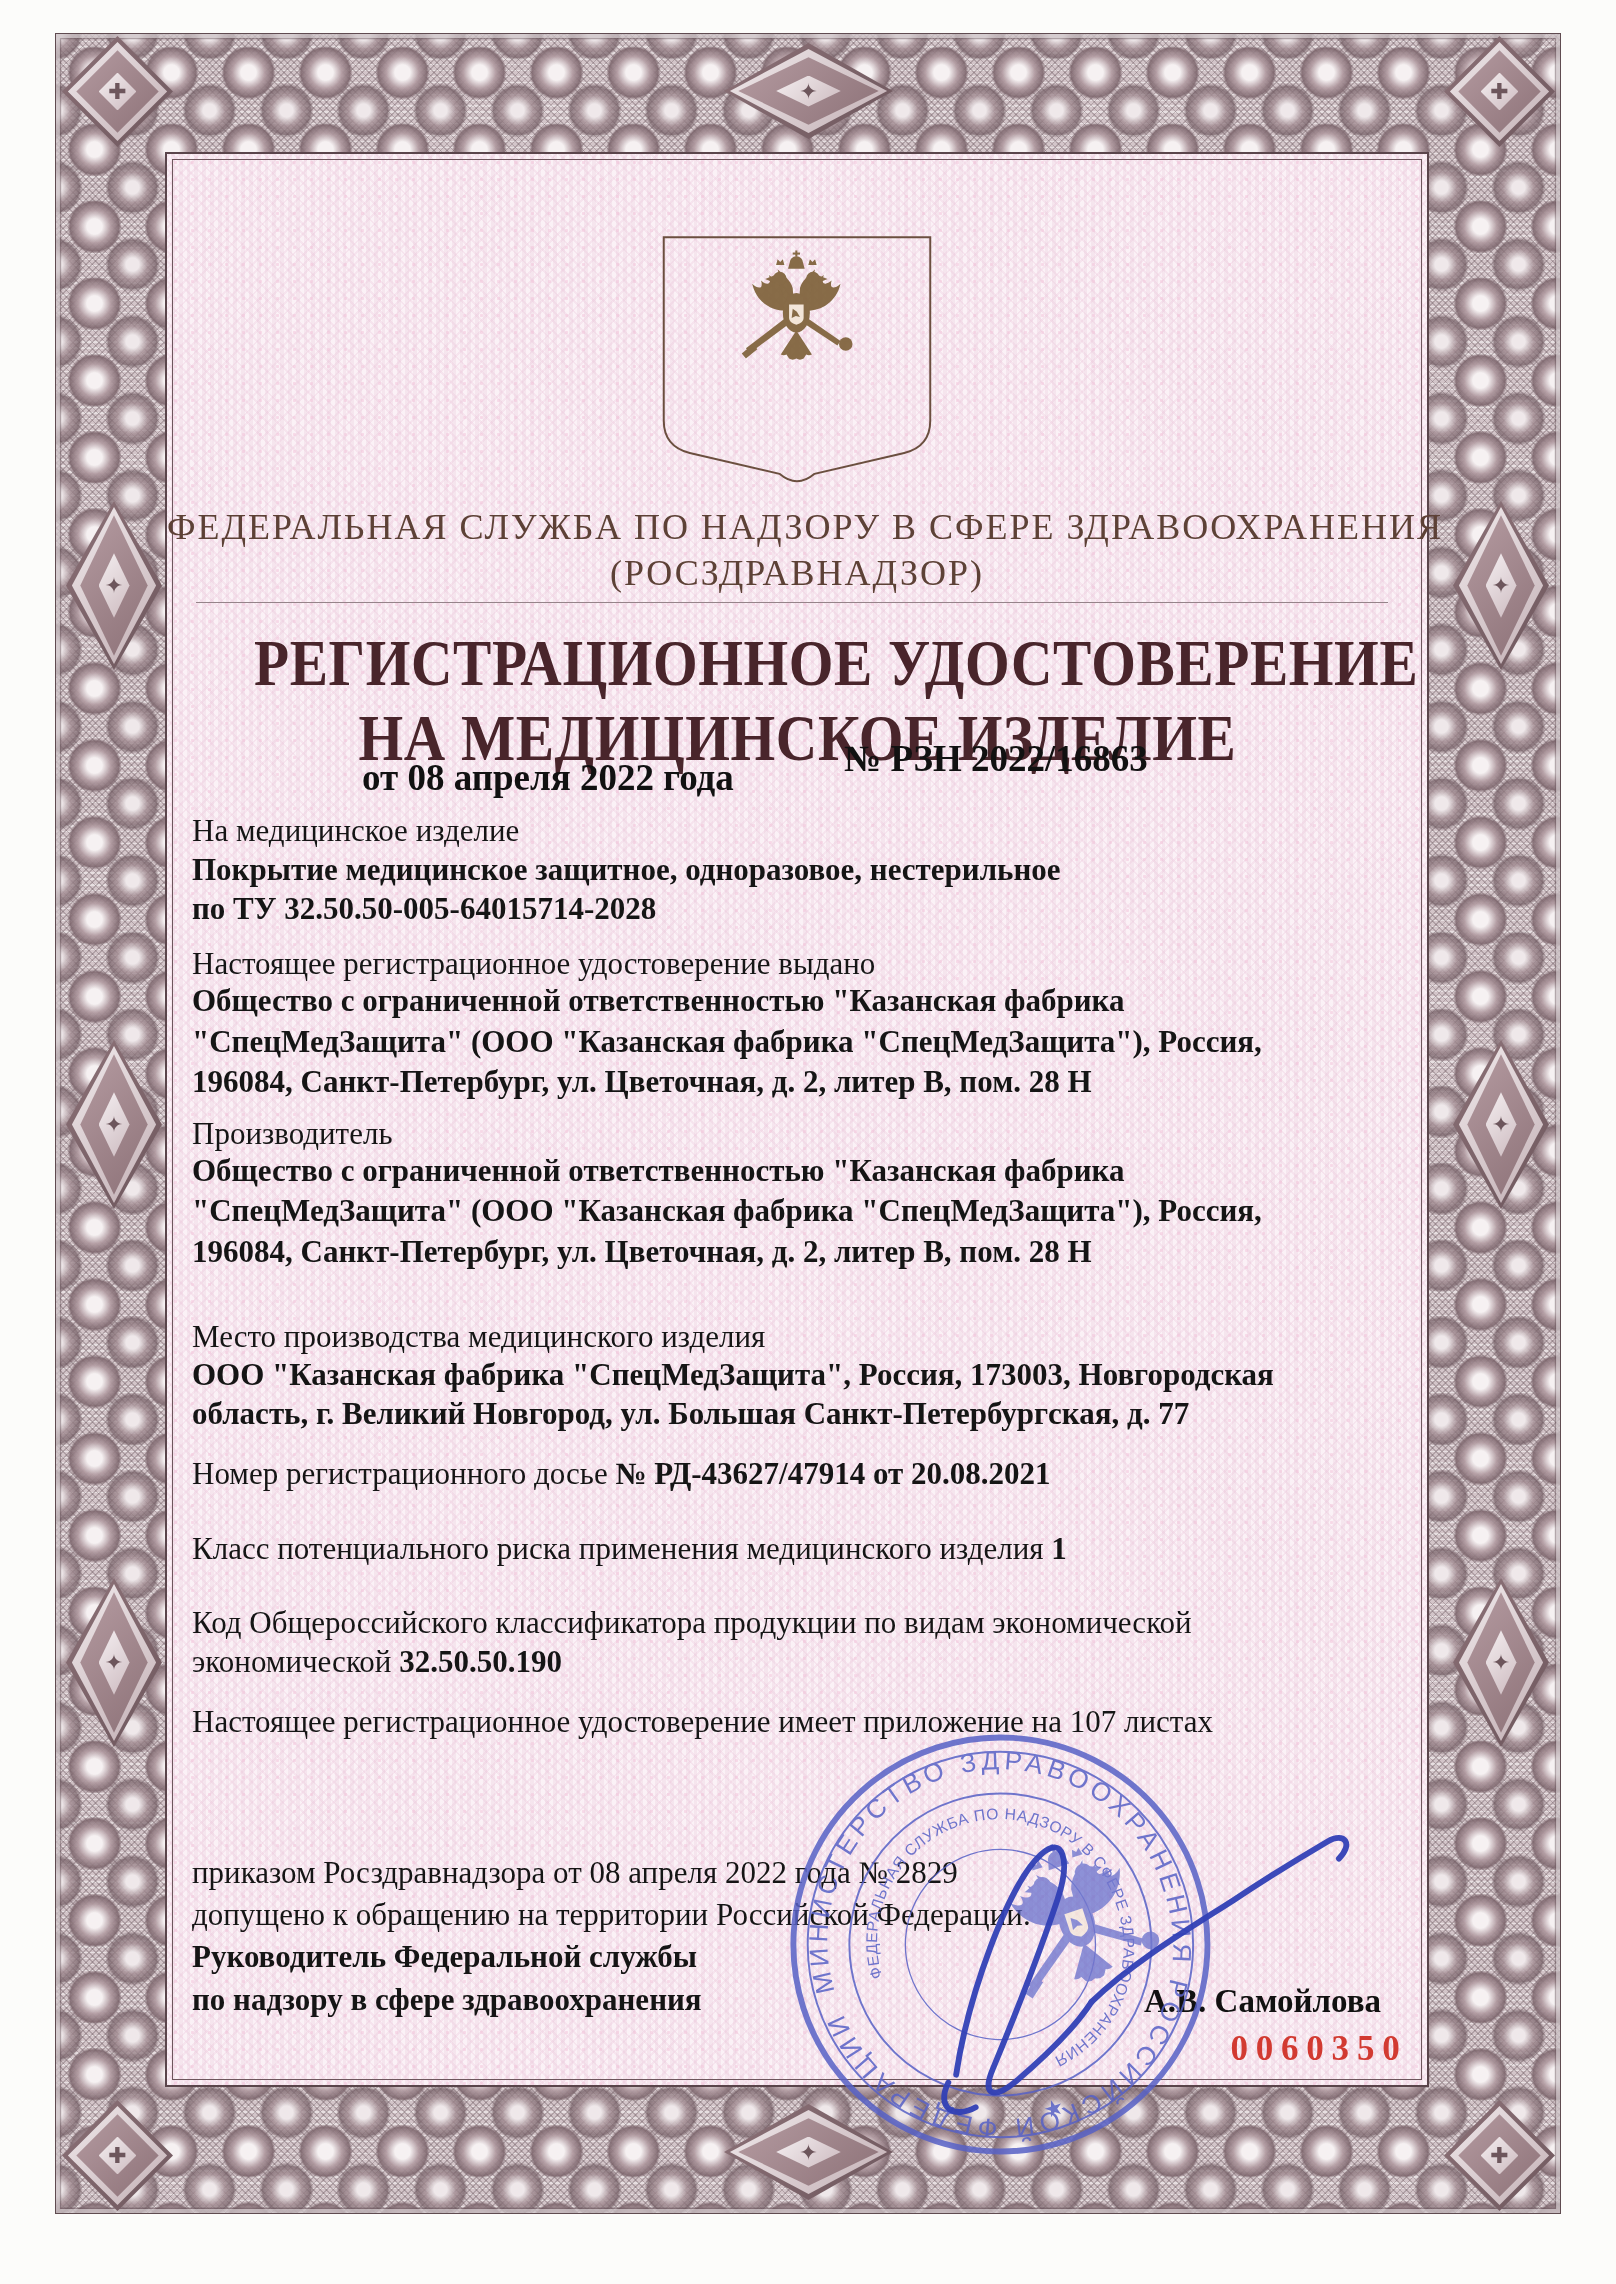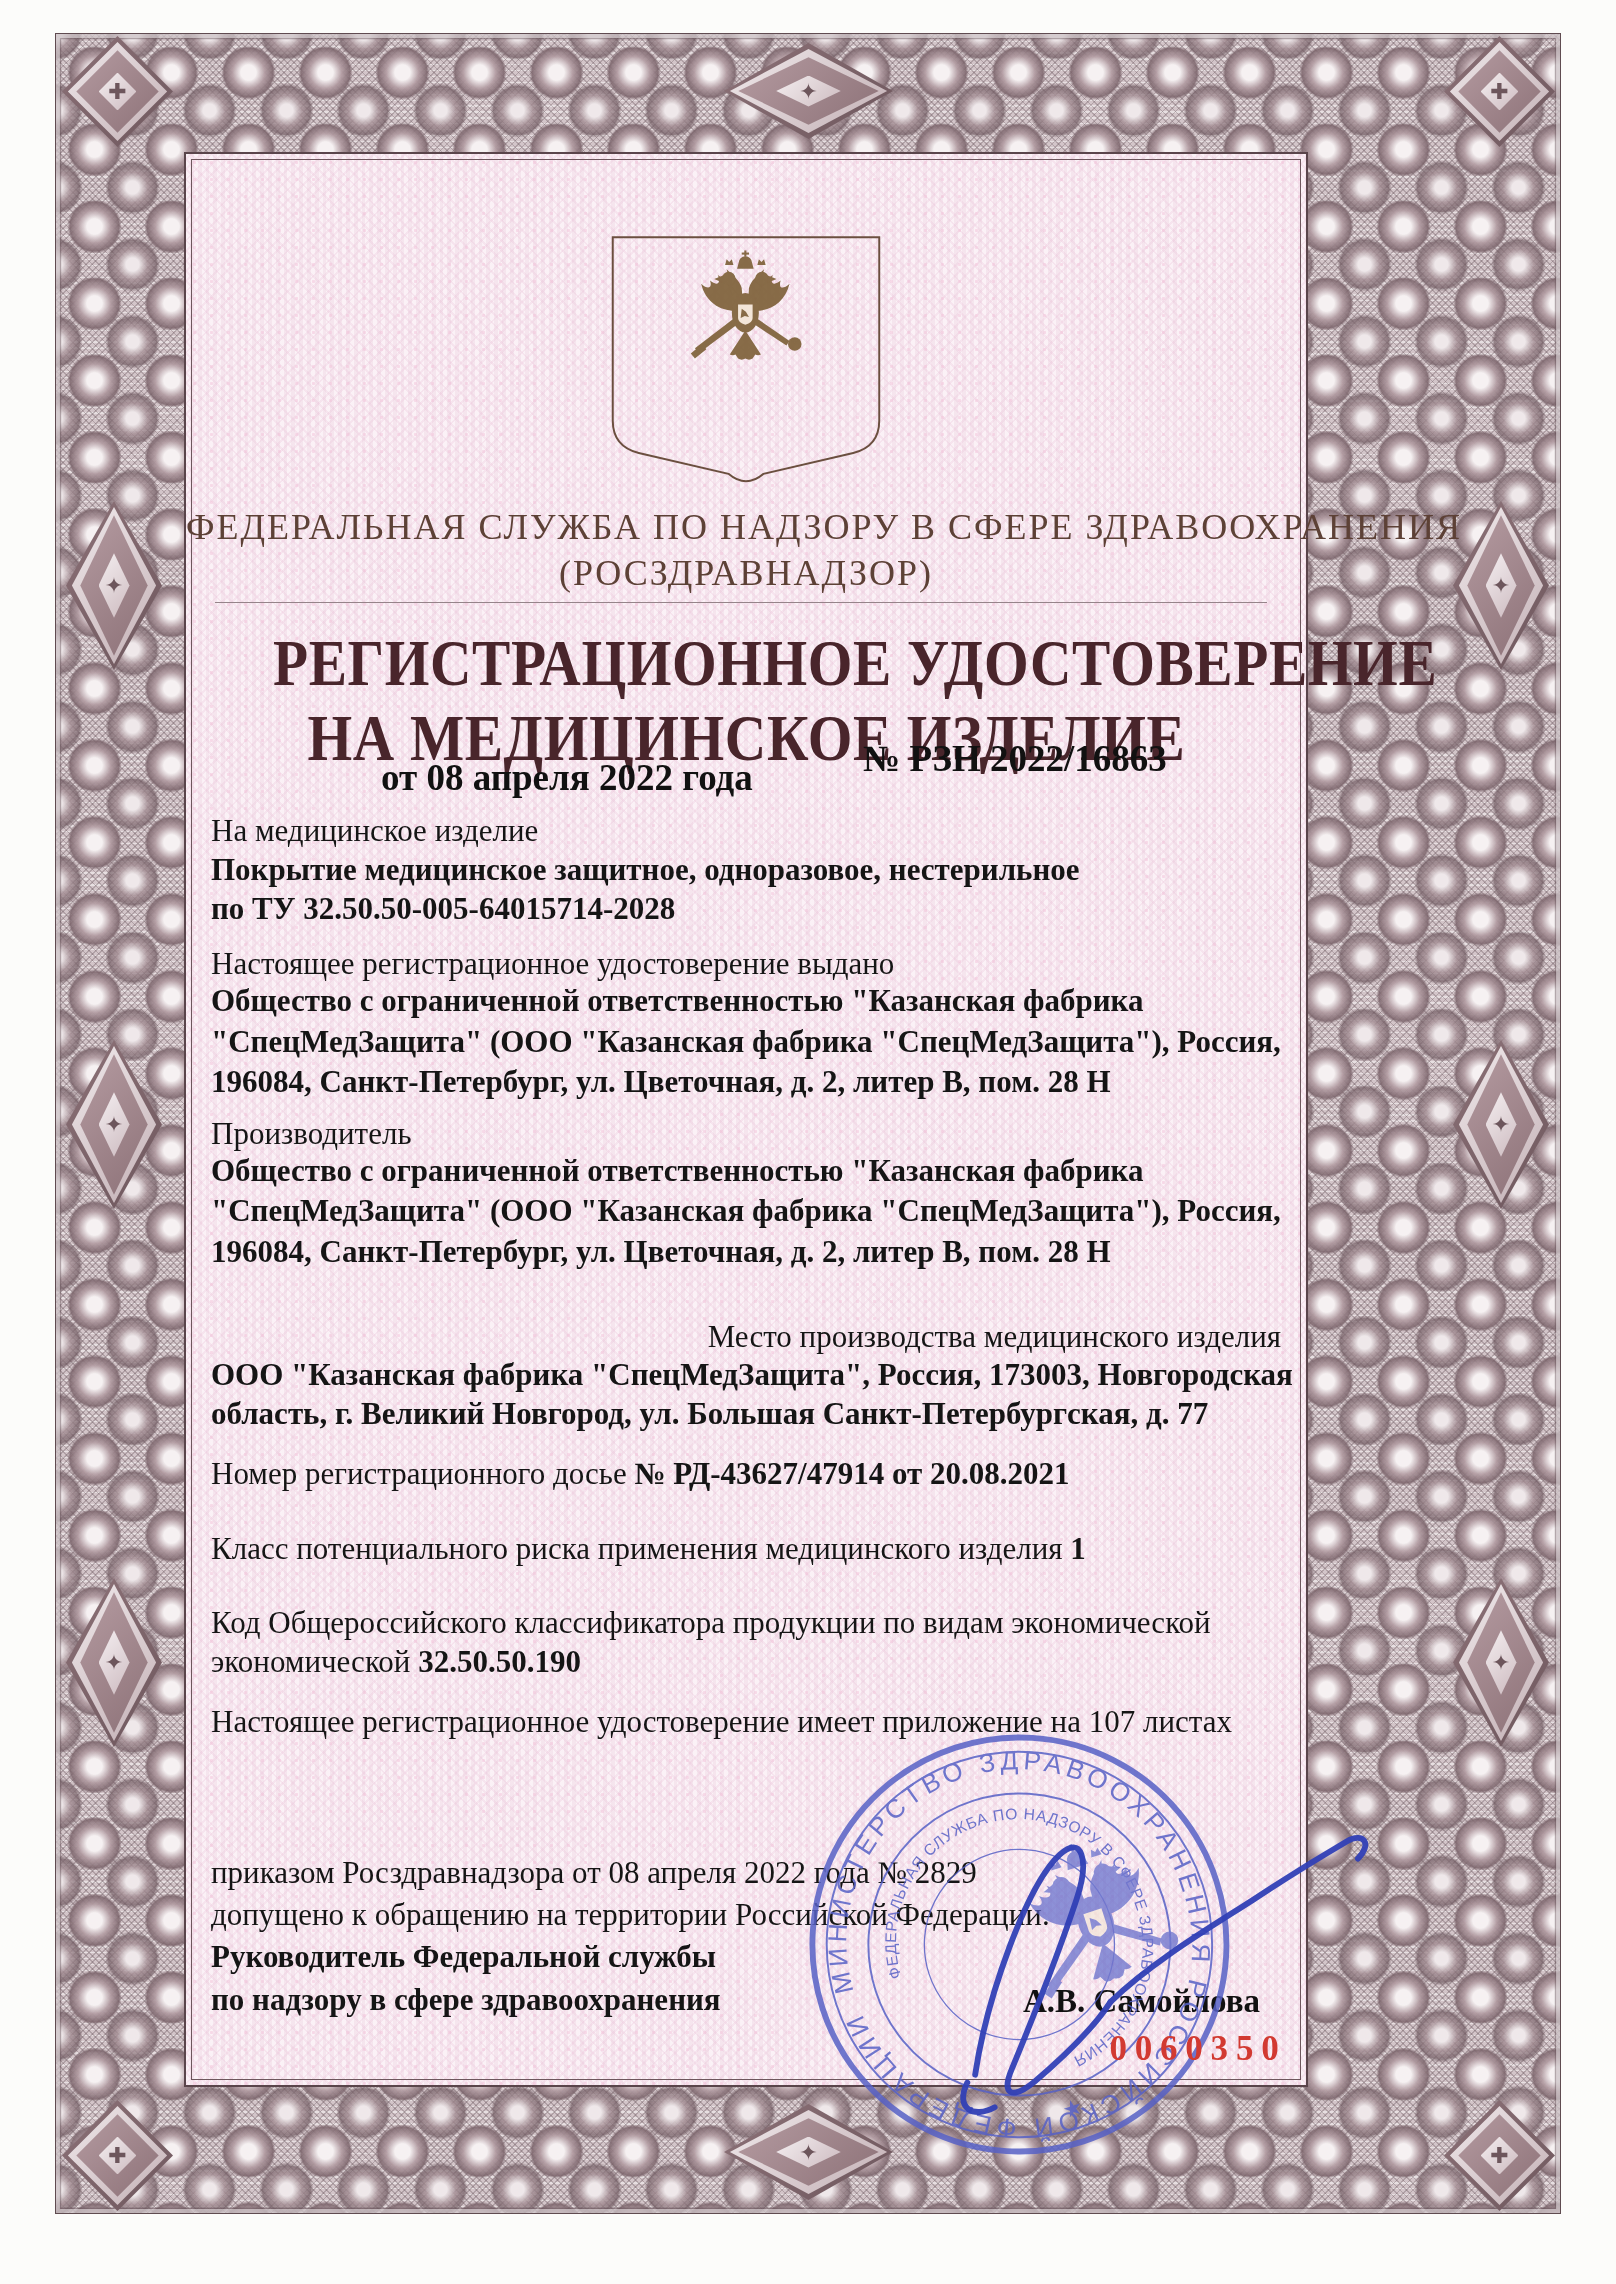--- a/index.html
+++ b/index.html
@@ -25,21 +25,21 @@
   .med .d1,.med .d2,.med .d3{position:absolute;inset:0;clip-path:polygon(50% 0,100% 50%,50% 100%,0 50%);}
   .med .d1{background:linear-gradient(135deg,#8d7278,#6e575d);}
   .med .d2{inset:5.9px;background:linear-gradient(135deg,#f0e9eb,#c3b0b5);}
   .med .d3{inset:14.3px;background:linear-gradient(135deg,#b59ba1,#8d7278);
            display:flex;align-items:center;justify-content:center;}
   .med .core{width:46%;height:46%;clip-path:polygon(50% 0,100% 50%,50% 100%,0 50%);
              background:linear-gradient(135deg,#f4eef0,#cdbbc0);display:flex;align-items:center;justify-content:center;
              color:#6d565c;font-size:22px;font-family:"DejaVu Sans",sans-serif;}
 
   
-  .sheet{position:absolute;left:184px;top:152px;width:1124px;height:1935px;box-sizing:border-box;
+  .sheet{position:absolute;left:165px;top:152px;width:1264px;height:1935px;box-sizing:border-box;
          border:2.6px solid #5a454b;
          background-color:#f8edf2;
          background-image:
            radial-gradient(circle at 50% 50%, rgba(242,194,217,.50) 0 1.3px, rgba(0,0,0,0) 2px),
            repeating-linear-gradient(45deg, rgba(236,198,219,.30) 0 2px, rgba(0,0,0,0) 2px 7.2px),
            repeating-linear-gradient(-45deg, rgba(236,198,219,.30) 0 2px, rgba(0,0,0,0) 2px 7.2px),
            repeating-linear-gradient(90deg, rgba(252,243,248,.7) 0 3.9px, rgba(242,219,232,.45) 3.9px 7.8px);
          background-size:17px 17px,auto,auto,auto;}
   .frame{position:absolute;inset:4.6px;border:1.3px solid #6d565c;pointer-events:none;}
 
@@ -209,21 +209,21 @@
     <div class="tl" style="top:792px;">Настоящее регистрационное удостоверение выдано</div>
     <div class="tl b" style="top:829px;">Общество с ограниченной ответственностью "Казанская фабрика</div>
     <div class="tl b" style="top:870px;">"СпецМедЗащита" (ООО "Казанская фабрика "СпецМедЗащита"), Россия,</div>
     <div class="tl b" style="top:910px;">196084, Санкт-Петербург, ул. Цветочная, д. 2, литер В, пом. 28 Н</div>
 
     <div class="tl" style="top:962px;">Производитель</div>
     <div class="tl b" style="top:999px;">Общество с ограниченной ответственностью "Казанская фабрика</div>
     <div class="tl b" style="top:1039px;">"СпецМедЗащита" (ООО "Казанская фабрика "СпецМедЗащита"), Россия,</div>
     <div class="tl b" style="top:1080px;">196084, Санкт-Петербург, ул. Цветочная, д. 2, литер В, пом. 28 Н</div>
 
-    <div class="tl" style="top:1165px;text-align:right;">Место производства медицинского изделия</div>
+    <div class="tl" style="top:1165px;">Место производства медицинского изделия</div>
     <div class="tl b" style="top:1203px;">ООО "Казанская фабрика "СпецМедЗащита", Россия, 173003, Новгородская</div>
     <div class="tl b" style="top:1242px;">область, г. Великий Новгород, ул. Большая Санкт-Петербургская, д. 77</div>
 
     <div class="tl" style="top:1302px;"><span>Номер регистрационного досье </span><span class="b" style="font-weight:bold;margin-top:44px;">№ РД-43627/47914 от 20.08.2021</span></div>
 
     <div class="tl" style="top:1377px;"><span>Класс потенциального риска применения медицинского изделия </span><span style="font-weight:bold;">1</span></div>
 
     <div class="tl" style="top:1451px;">Код Общероссийского классификатора продукции по видам экономической</div>
     <div class="tl" style="top:1490px;"><span>экономической </span><span style="font-weight:bold;">32.50.50.190</span></div>
 

